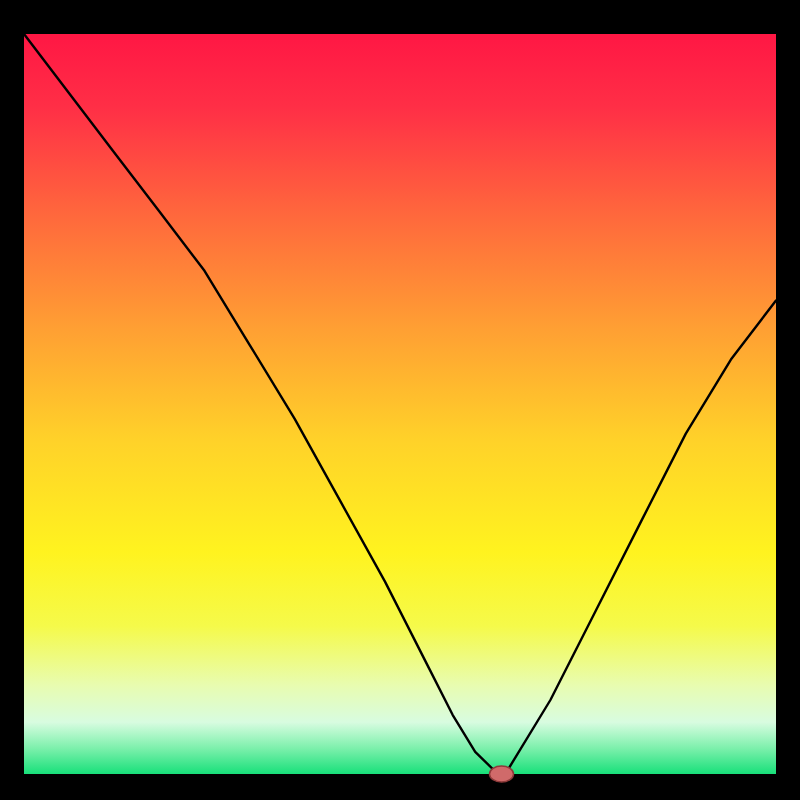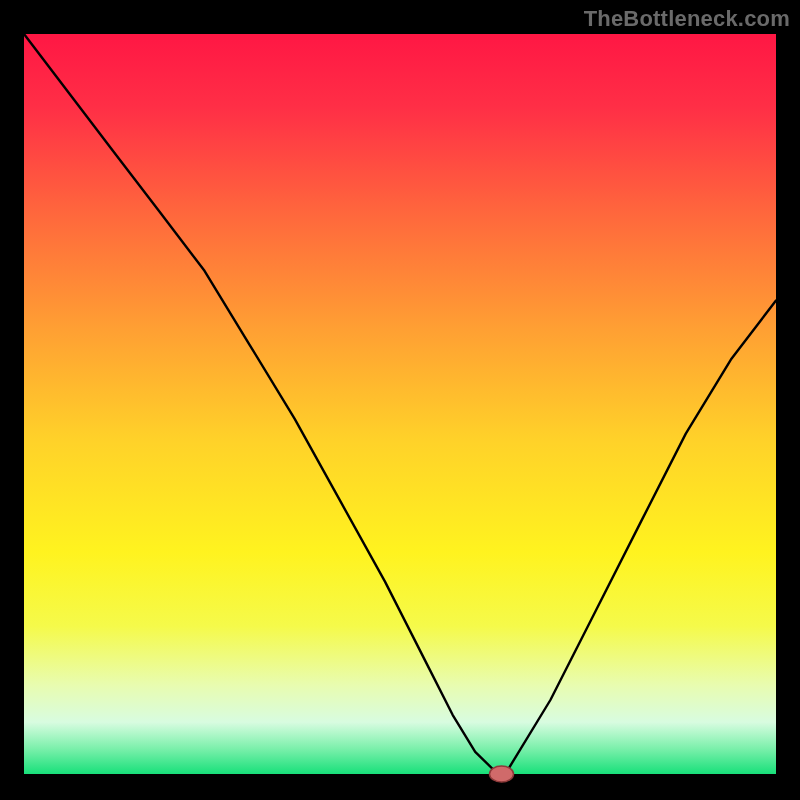--- a/index.html
+++ b/index.html
@@ -47,14 +47,13 @@
           <stop offset="93%" stop-color="#d8fce0"></stop>
           <stop offset="96.5%" stop-color="#7df0ac"></stop>
           <stop offset="100%" stop-color="#18e07a"></stop>
         </linearGradient>
     </defs>
 
     <rect id="plot-rect" fill="url(#bg-gradient)" x="24" y="34" width="752" height="740"></rect>
     <path id="curve" fill="none" stroke="#000" stroke-width="2.4" stroke-linejoin="round" stroke-linecap="round" d="M24.0 34.0 L69.1 93.2 L114.2 152.4 L159.4 211.6 L204.5 270.8 L249.6 344.8 L294.7 418.8 L339.8 500.2 L385.0 581.6 L430.1 670.4 L452.6 714.8 L475.2 751.8 L497.8 774.0 L505.3 774.0 L550.4 700.0 L595.5 611.2 L640.6 522.4 L685.8 433.6 L730.9 359.6 L776.0 300.4"></path>
     <ellipse id="marker" cx="501.52" cy="774" rx="12" ry="8" fill="#d06a6a" stroke="#8e3a3a" stroke-width="1.5"></ellipse>
   </svg>
-  <div class="watermark">TheBottleneck.com</div>
 </div>
 
 </body></html>

